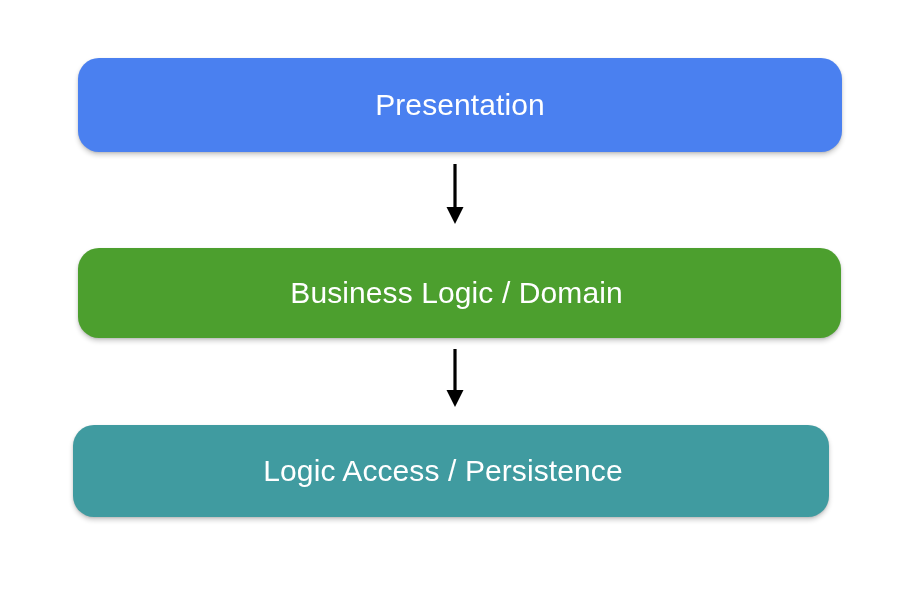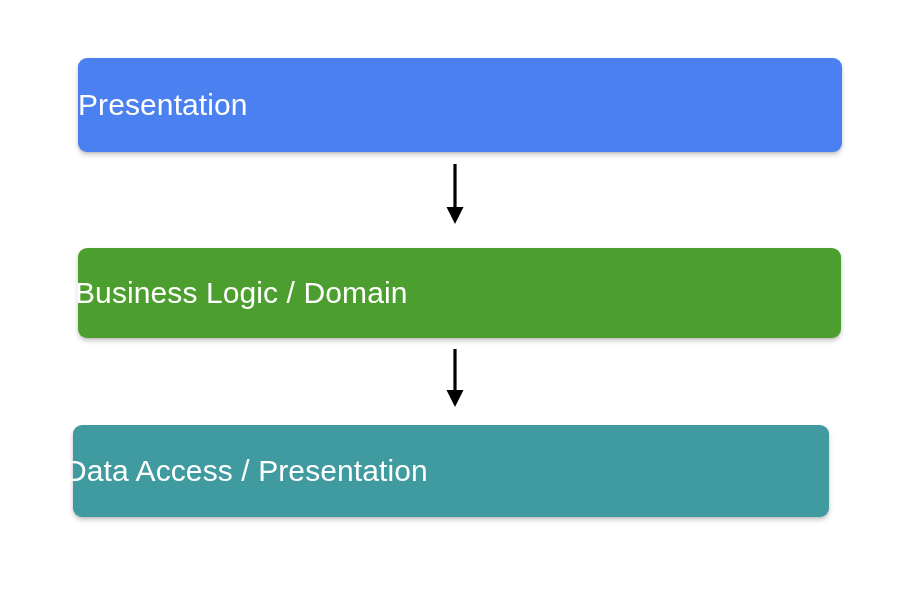--- a/index.html
+++ b/index.html
@@ -19,21 +19,22 @@
     position: relative;
     width: 916px;
     height: 606px;
     background: #ffffff;
   }
 
   .layer-node {
     position: absolute;
     display: flex;
     align-items: center;
-    border-radius: 9px;
+    justify-content: center;
+    border-radius: 21px;
     box-shadow: 0 3px 5px rgba(0, 0, 0, 0.20),
                 0 1px 2px rgba(0, 0, 0, 0.10);
     box-sizing: border-box;
   }
 
   .layer-label {
     color: #ffffff;
     font-family: "Liberation Sans", sans-serif;
     font-size: 30px;
     font-weight: 400;
@@ -108,16 +109,16 @@
   <div class="layer-node" id="node-business-logic" style="background-color:#4C9F2E;">
     <span class="layer-label" style="color: rgb(255, 255, 255);">Business Logic / Domain</span>
   </div>
 
   <svg class="flow-arrow" id="arrow-business-to-data" viewBox="0 0 46 62" width="46" height="62" xmlns="http://www.w3.org/2000/svg">
     <line x1="23" y1="2" x2="23" y2="46" stroke="#000000" stroke-width="3.2"></line>
     <polygon points="23,60 14.5,43 31.5,43" fill="#000000"></polygon>
   </svg>
 
   <div class="layer-node" id="node-data-access" style="background-color:#409BA0;">
-    <span class="layer-label" style="color: rgb(255, 255, 255);">Data Access / Presentation</span>
+    <span class="layer-label" style="color: rgb(255, 255, 255);">Logic Access / Persistence</span>
   </div>
 
 </div>
 
 </body></html>

